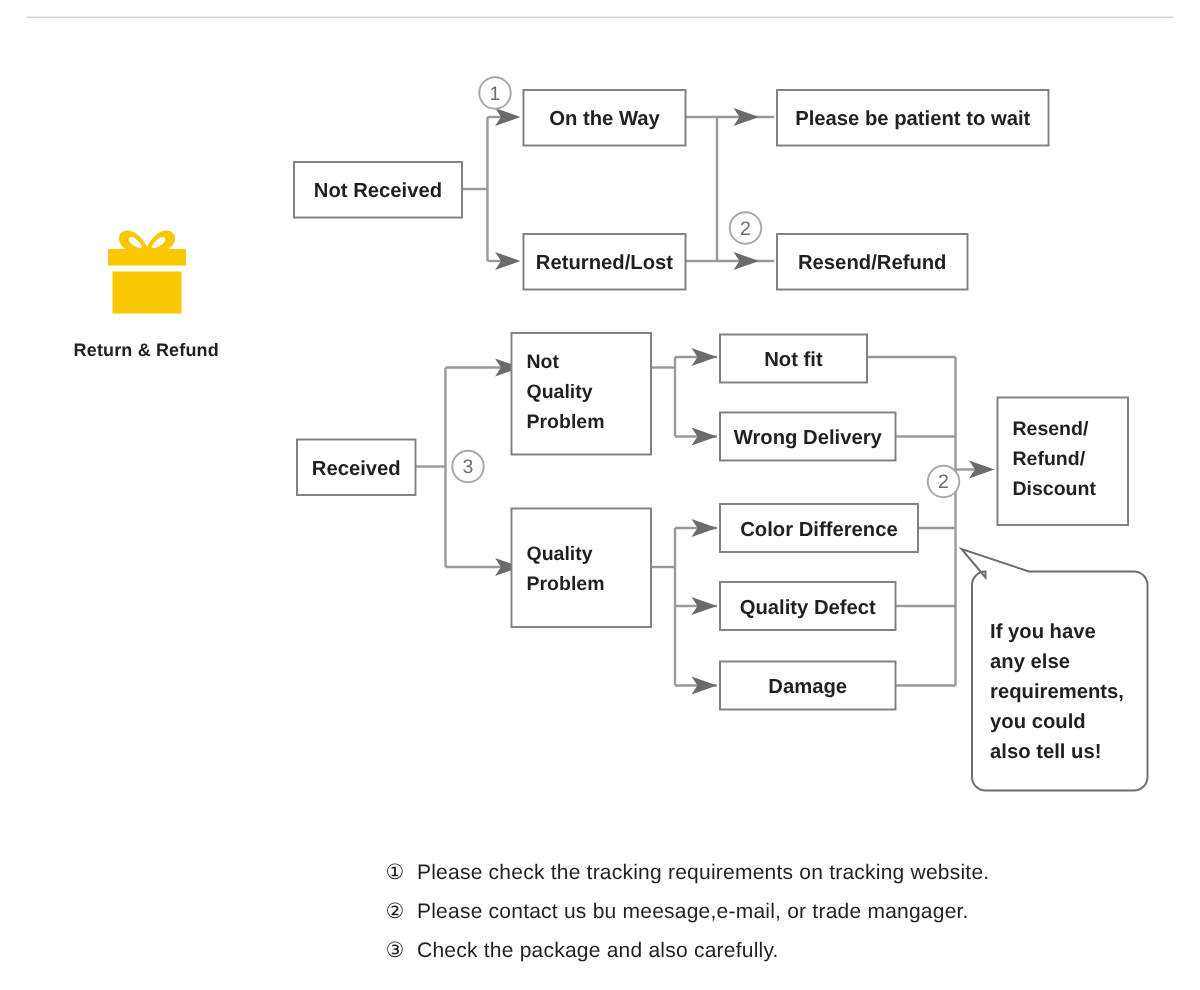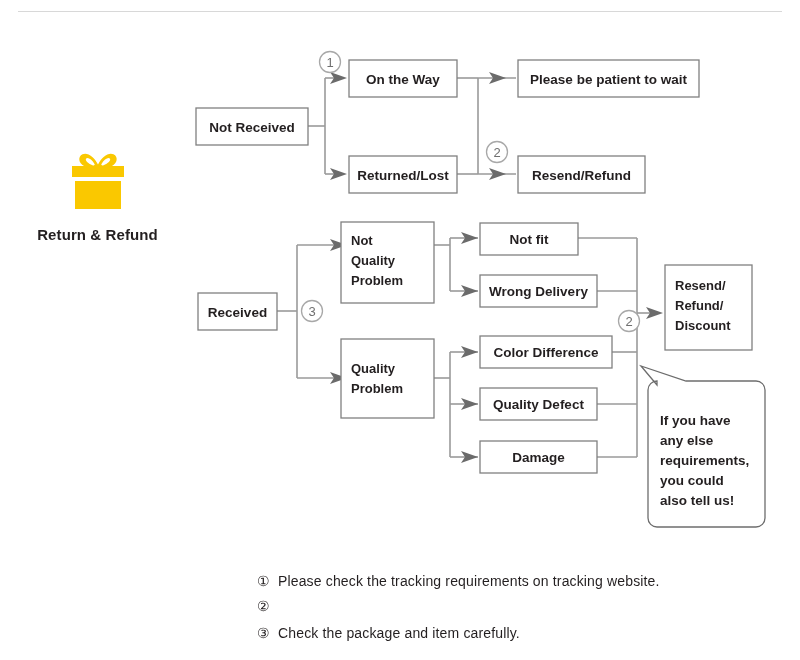--- a/index.html
+++ b/index.html
@@ -37,21 +37,21 @@
     text-align: center;
   }
   .brand-icon {
     display: block;
     margin: 0 auto 14px auto;
     width: 60px;
     height: 62px;
   }
   .brand-label {
     display: block;
-    font-size: 15px;
+    font-size: 12px;
     font-weight: bold;
     letter-spacing: .1px;
     color: #231f20;
     text-align: center;
   }
   .flow-svg {
     position: absolute;
     left: 0;
     top: 0;
   }
@@ -315,20 +315,21 @@
 
   </svg>
 
   <div class="notes">
     <div class="note-row">
       <span class="note-num">①</span>
       <span class="note-text">Please check the tracking requirements on tracking website.</span>
     </div>
     <div class="note-row">
       <span class="note-num">②</span>
+      <span class="note-text">Please contact us bu meesage,e-mail, or trade mangager.</span>
     </div>
     <div class="note-row">
       <span class="note-num">③</span>
-      <span class="note-text">Check the package and item carefully.</span>
+      <span class="note-text">Check the package and also carefully.</span>
     </div>
   </div>
 
 </div>
 
 </body></html>

